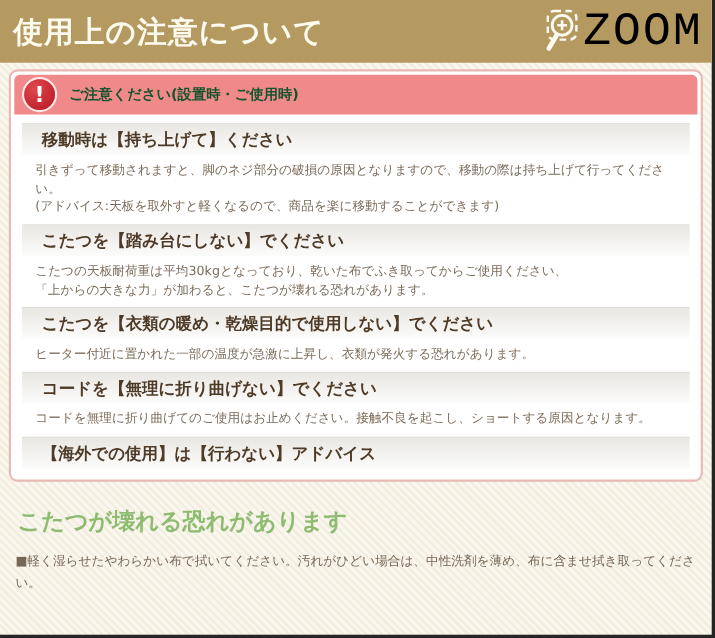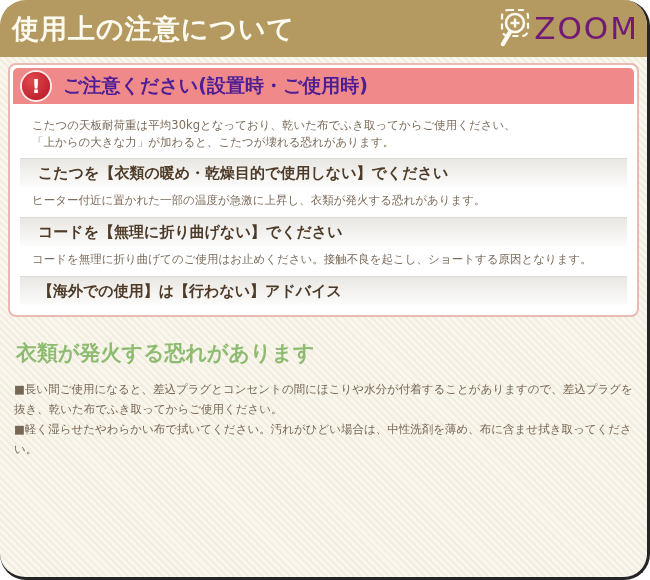--- a/index.html
+++ b/index.html
@@ -1,48 +1,47 @@
 <!DOCTYPE html>
 <html lang="ja"><head>
 <meta charset="utf-8">
 <style>
   html,body { margin:0; padding:0; background:#fff; }
   .frame {
     width:650px; height:580px; box-sizing:border-box; overflow:hidden;
     border-right:3px solid #252525; border-bottom:3px solid #252525;
     background: repeating-linear-gradient(45deg, #f2edde 0px, #f2edde 2px, #f9f6ee 2px, #f9f6ee 5px);
     font-family:"DejaVu Sans","Liberation Sans",sans-serif;
-    border-radius:26px;
   }
   
   .topbar {
     height:57px; background:#b49a60; display:flex; align-items:center;
     justify-content:space-between; padding:0 8px 0 12px; box-sizing:border-box;
   }
   .page-title { margin:0; font-size:27px; font-weight:bold; color:#fdfaf0; letter-spacing:1px; }
   .zoom-logo { display:flex; align-items:center; gap:1px; cursor:pointer; }
-  .zoom-text { font-size:31px; color:#701a75; letter-spacing:2px; line-height:1; }
+  .zoom-text { font-size:42px; color:#000000; letter-spacing:2px; line-height:1;font-family:Liberation Mono, monospace; }
 
   
   .warning-box {
     margin:6px 8px 0; background:#fff; border:2px solid #e9b9b4; border-radius:8px;
     padding:3px 3px 10px; box-sizing:border-box;
   }
   .warning-header {
     background:#f08a8a; border-radius:5px 5px 0 0; height:36px;
     display:flex; align-items:center; padding-left:9px; gap:13px;
   }
   .alert-icon {
     width:28px; height:28px; border-radius:50%; flex:0 0 28px;
     background:radial-gradient(circle at 35% 30%, #e0484e, #c2242f 70%);
     color:#fff; font-weight:bold; font-size:20px; line-height:1;
     display:flex; align-items:center; justify-content:center;
     box-shadow:0 0 0 2px rgba(255,255,255,0.8);
   }
-  .warning-header-text { color:#4c1d95; font-size:19px; font-weight:bold; }
+  .warning-header-text { color:#14532d; font-size:13px; font-weight:bold; }
 
   .w-section { margin:8px 7px 0; }
   .w-title {
     background:linear-gradient(#e9e7e3,#fcfcfb); border-top:1px solid #dedbd5;
     padding:5px 10px 4px 18px; font-size:15px; font-weight:bold; color:#4e3b27;
   }
   .w-body {
     padding:5px 12px 0; font-size:11.5px; color:#7b6b5a;
     line-height:1.45; white-space:pre-line;
   }
@@ -72,42 +71,47 @@
   </header>
 
   <div>
 
     <section class="warning-box">
       <div class="warning-header">
         <span class="alert-icon">!</span>
         <span class="warning-header-text">ご注意ください(設置時・ご使用時)</span>
       </div>
 
+      <div class="w-section">
+        <div class="w-title">移動時は【持ち上げて】ください</div>
+        <div class="w-body">引きずって移動されますと、脚のネジ部分の破損の原因となりますので、移動の際は持ち上げて行ってください。
+(アドバイス:天板を取外すと軽くなるので、商品を楽に移動することができます)</div>
+      </div>
 
       <div class="w-section">
+        <div class="w-title">こたつを【踏み台にしない】でください</div>
         <div class="w-body">こたつの天板耐荷重は平均30kgとなっており、乾いた布でふき取ってからご使用ください、
 「上からの大きな力」が加わると、こたつが壊れる恐れがあります。</div>
       </div>
 
       <div class="w-section">
         <div class="w-title">こたつを【衣類の暖め・乾燥目的で使用しない】でください</div>
         <div class="w-body">ヒーター付近に置かれた一部の温度が急激に上昇し、衣類が発火する恐れがあります。</div>
       </div>
 
       <div class="w-section">
         <div class="w-title">コードを【無理に折り曲げない】でください</div>
         <div class="w-body">コードを無理に折り曲げてのご使用はお止めください。接触不良を起こし、ショートする原因となります。</div>
       </div>
 
       <div class="w-section">
         <div class="w-title">【海外での使用】は【行わない】アドバイス</div>
       </div>
     </section>
 
     <section class="care">
-      <h2 class="care-title">衣類が発火する恐れがあります</h2>
-      <p class="care-item">■長い間ご使用になると、差込プラグとコンセントの間にほこりや水分が付着することがありますので、差込プラグを抜き、乾いた布でふき取ってからご使用ください。</p>
+      <h2 class="care-title">こたつが壊れる恐れがあります</h2>
       <p class="care-item">■軽く湿らせたやわらかい布で拭いてください。汚れがひどい場合は、中性洗剤を薄め、布に含ませ拭き取ってください。</p>
 
     </section>
 
   </div>
 </div>
 
 </body></html>

